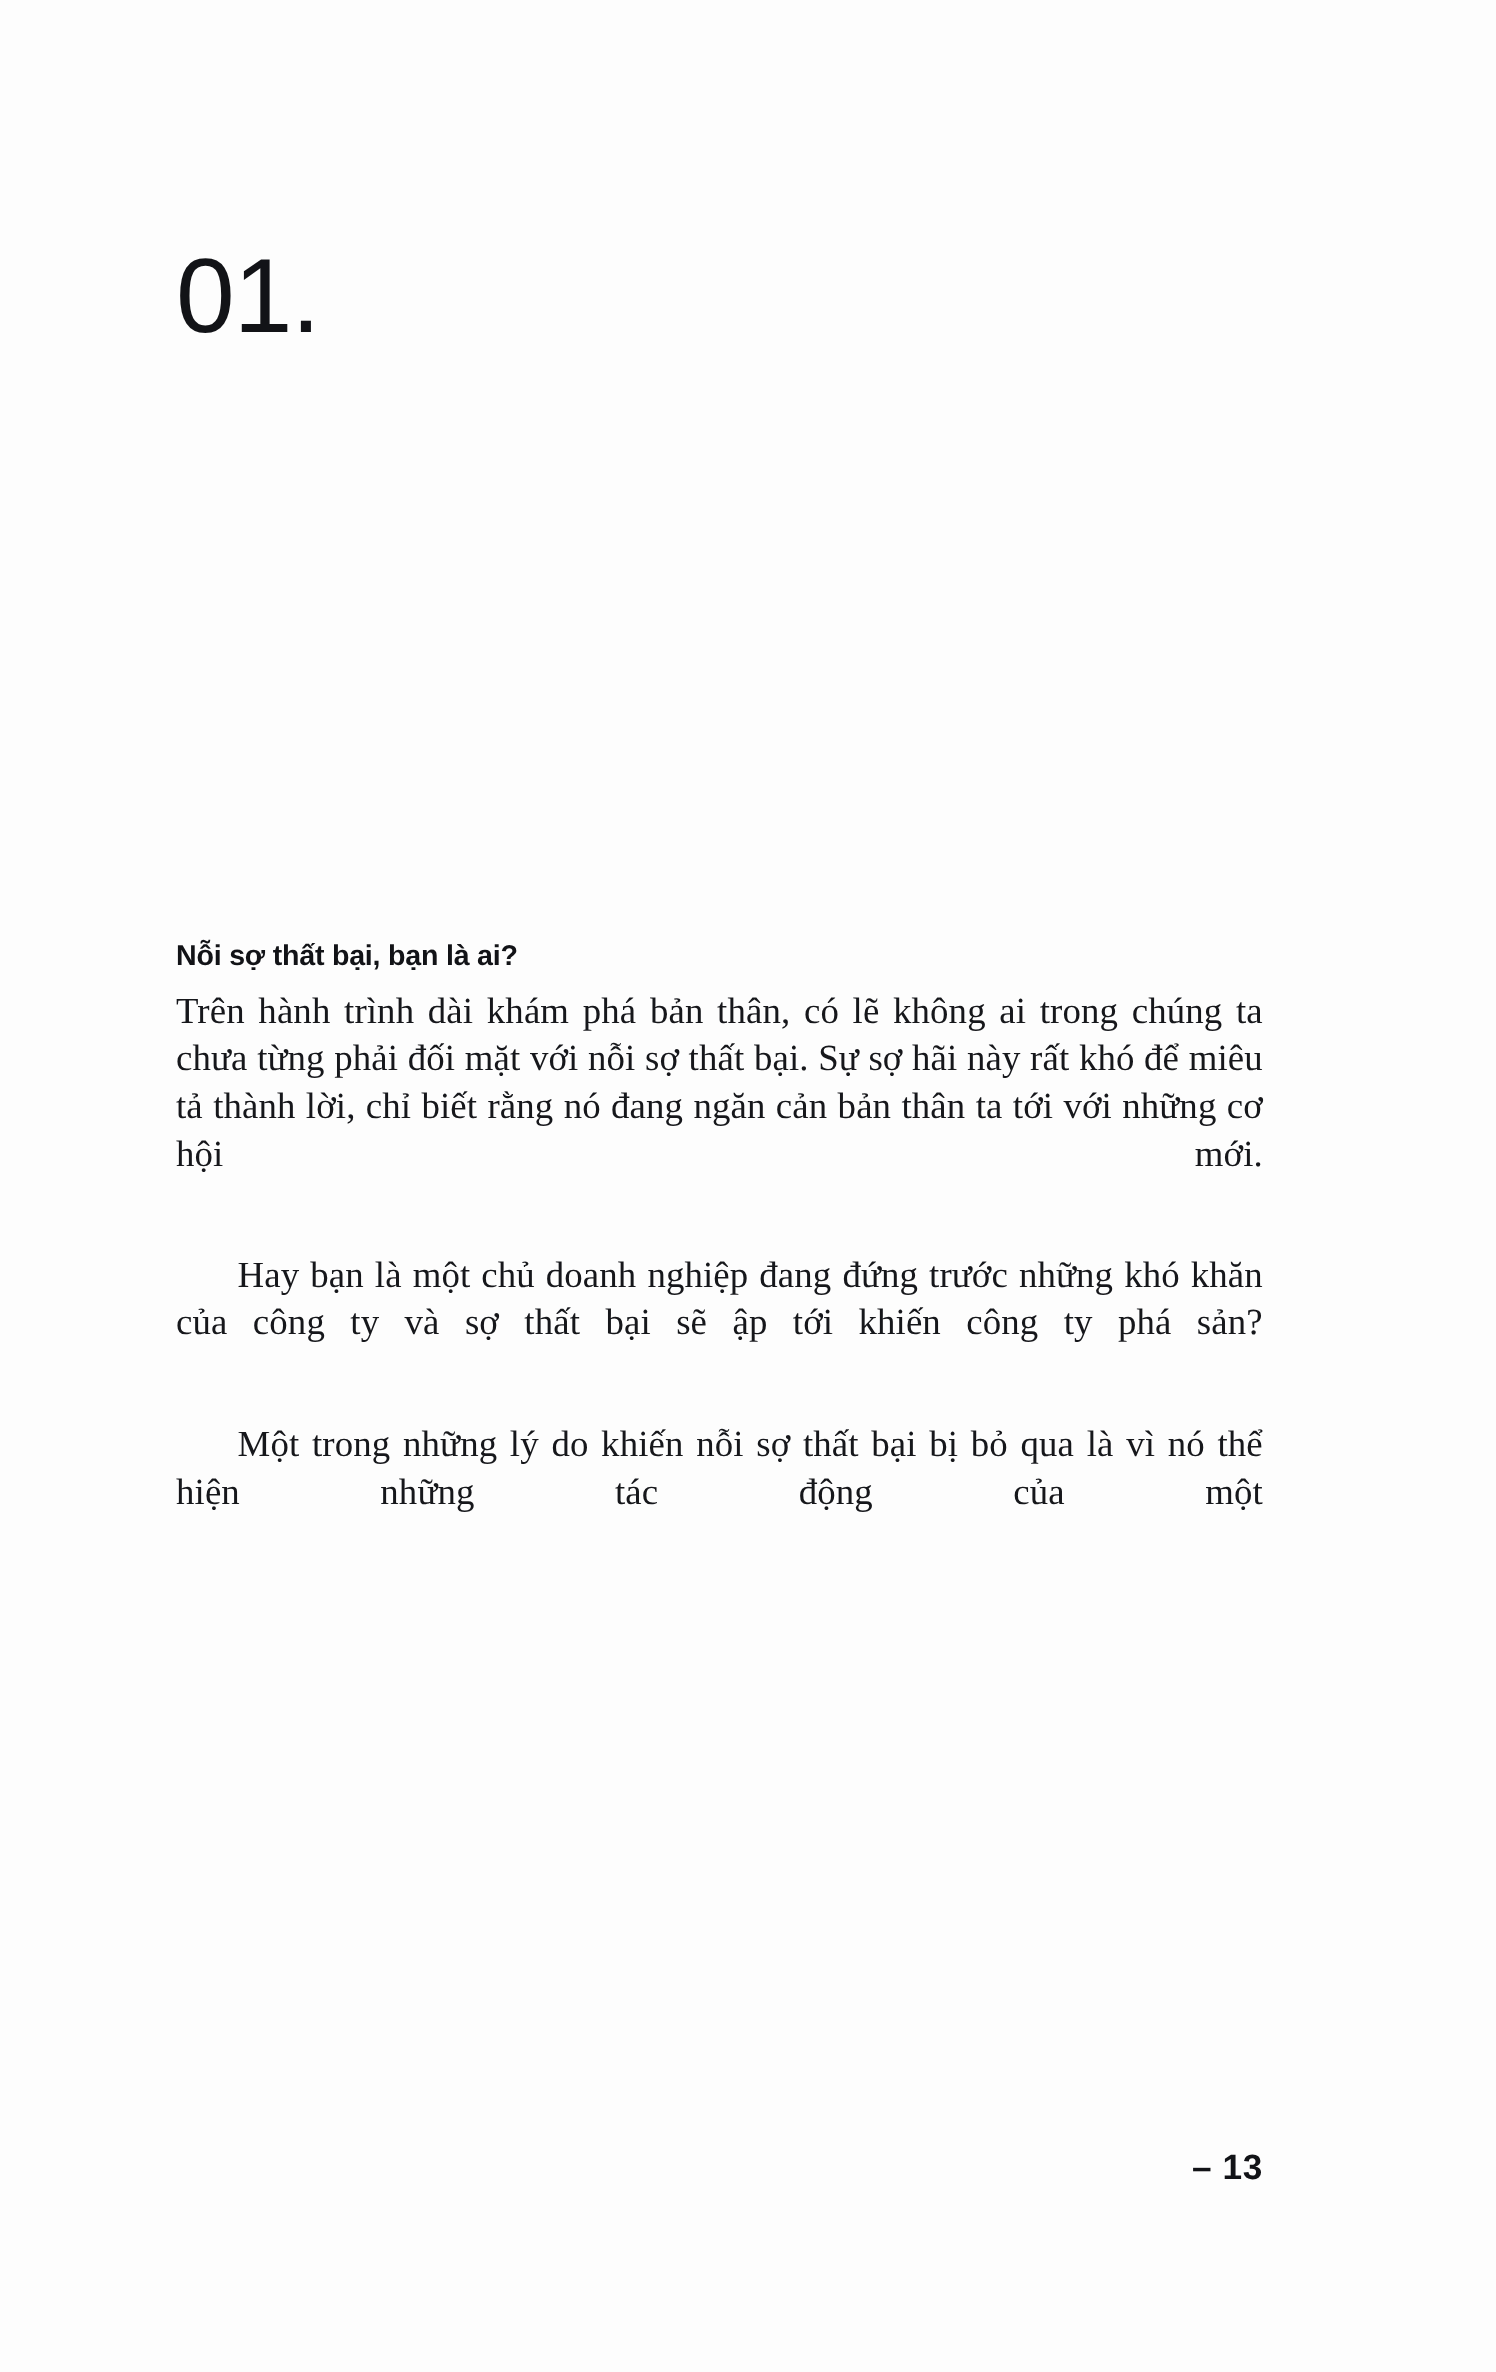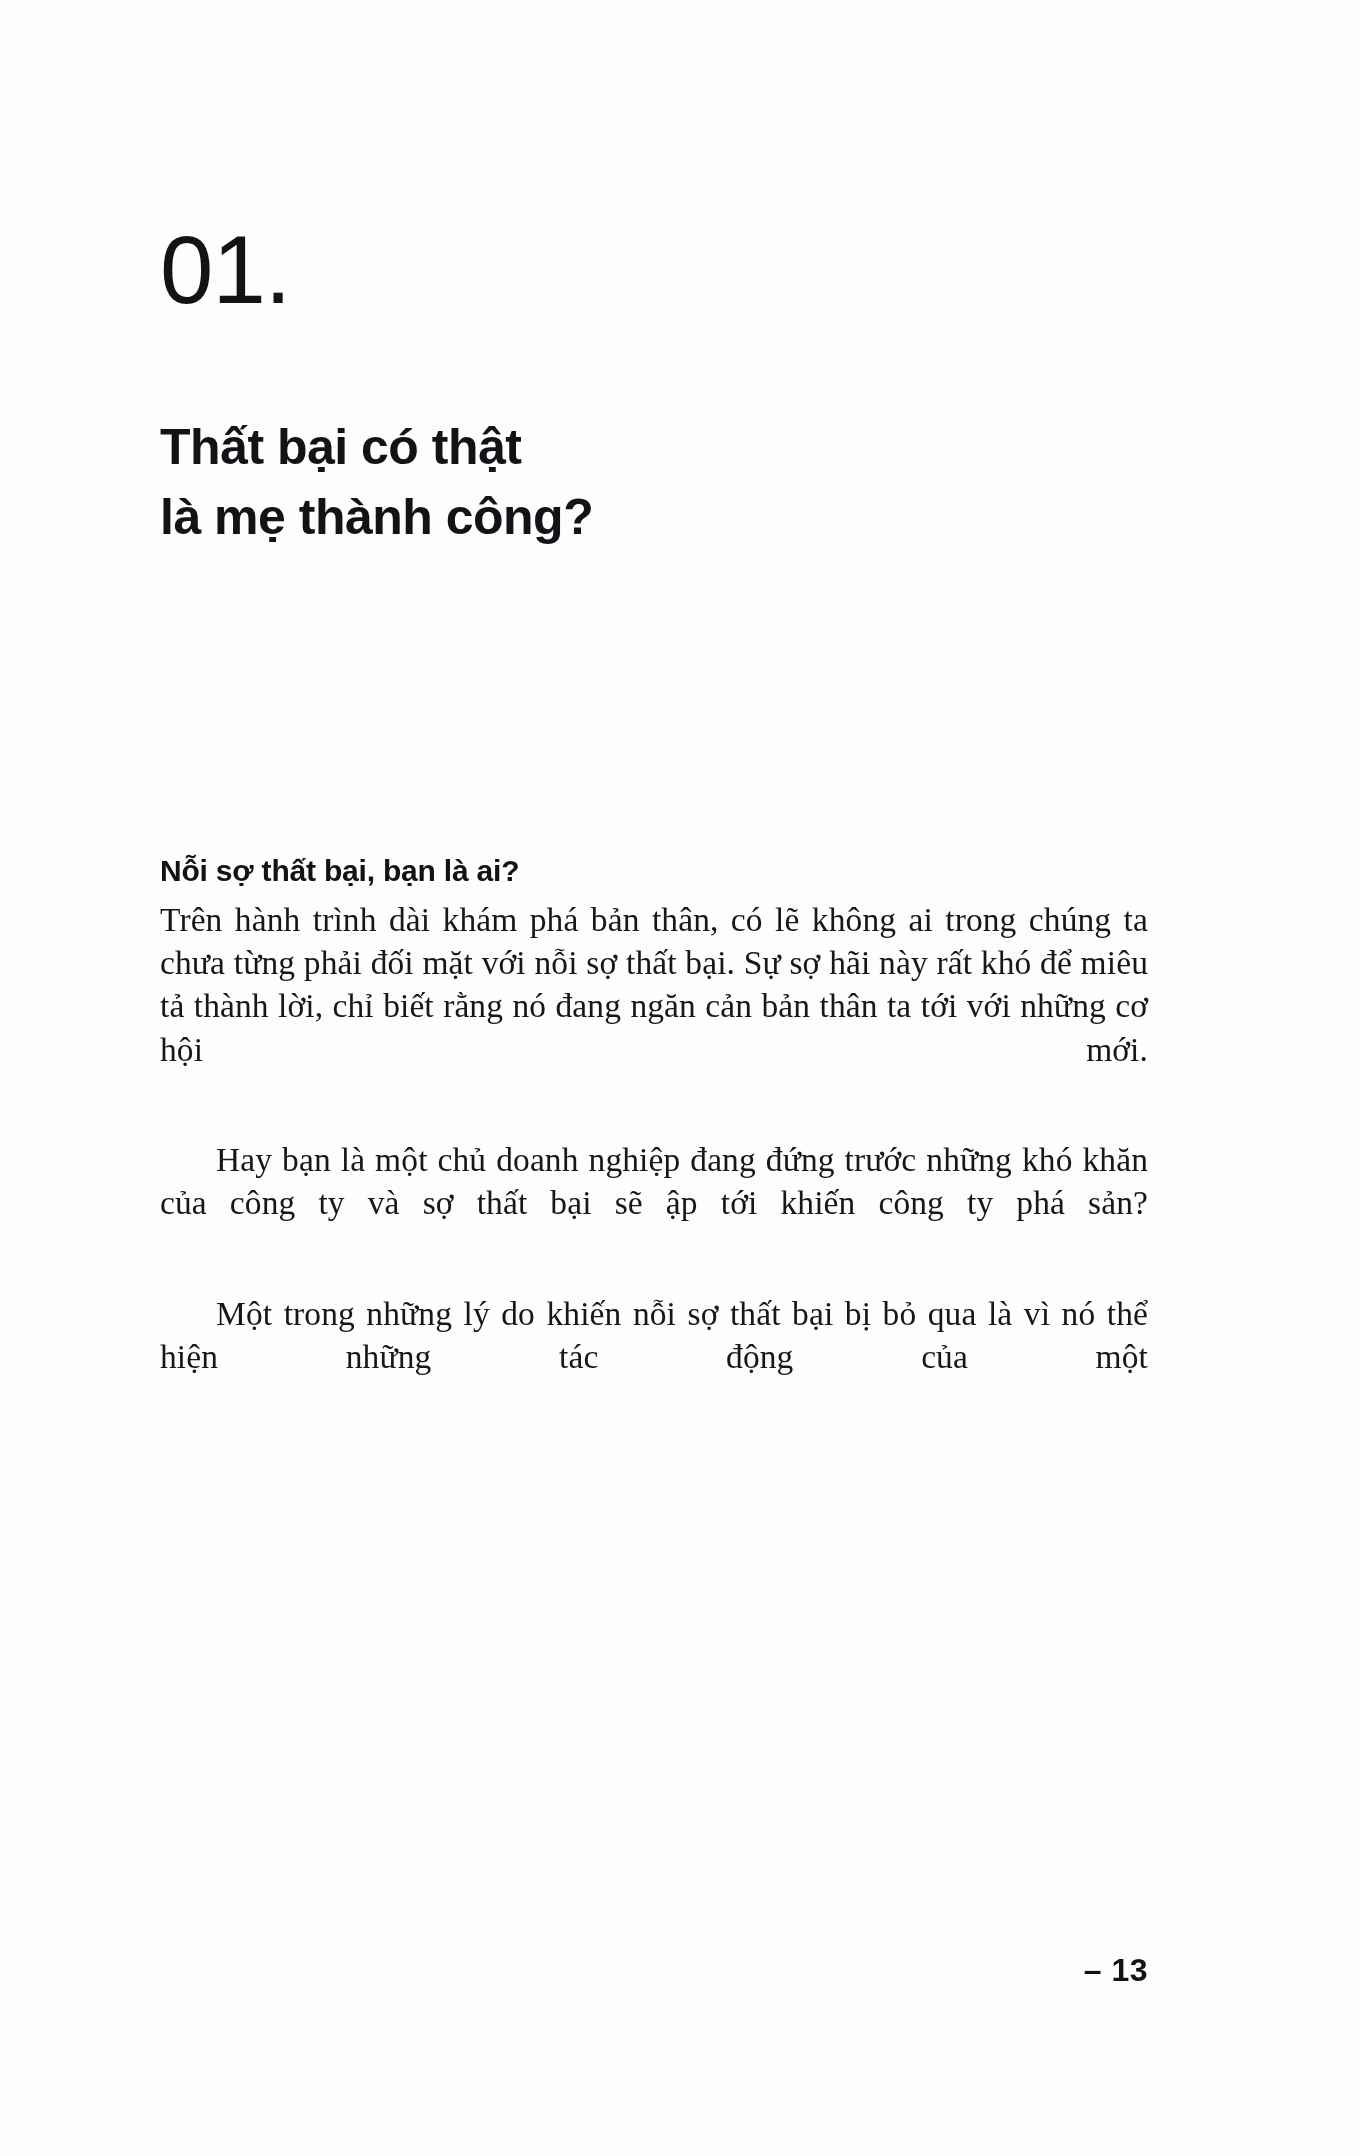--- a/index.html
+++ b/index.html
@@ -58,21 +58,21 @@
     color: #121317;
     white-space: pre-line;
   }
 
   
   .section-heading {
     position: absolute;
     left: 0;
     top: 826px;
     font-family: "Liberation Sans", "DejaVu Sans", sans-serif;
-    font-size: 30px;
+    font-size: 26px;
     font-weight: 700;
     letter-spacing: -0.2px;
     line-height: 40px;
     color: #121317;
   }
 
   
   .body-copy {
     position: absolute;
     left: 0;
@@ -115,22 +115,20 @@
   }
 </style>
 </head>
 <body>
 
 <div class="page">
   <div class="column">
 
     <div class="chapter-number">01.</div>
 
-    <h1 class="chapter-title">Thất bại có thật
-là mẹ thành công?</h1>
 
     <h2 class="section-heading">Nỗi sợ thất bại, bạn là ai?</h2>
 
     <div class="body-copy">
       <p>Trên hành trình dài khám phá bản thân, có lẽ không ai trong chúng ta chưa từng phải đối mặt với nỗi sợ thất bại. Sự sợ hãi này rất khó để miêu tả thành lời, chỉ biết rằng nó đang ngăn cản bản thân ta tới với những cơ hội mới.</p>
       <p class="indent">Hay bạn là một chủ doanh nghiệp đang đứng trước những khó khăn của công ty và sợ thất bại sẽ ập tới khiến công ty phá sản?</p>
       <p class="indent">Một trong những lý do khiến nỗi sợ thất bại bị bỏ qua là vì nó thể hiện những tác động của một</p>
     </div>
 
     <div class="page-number">– 13</div>

